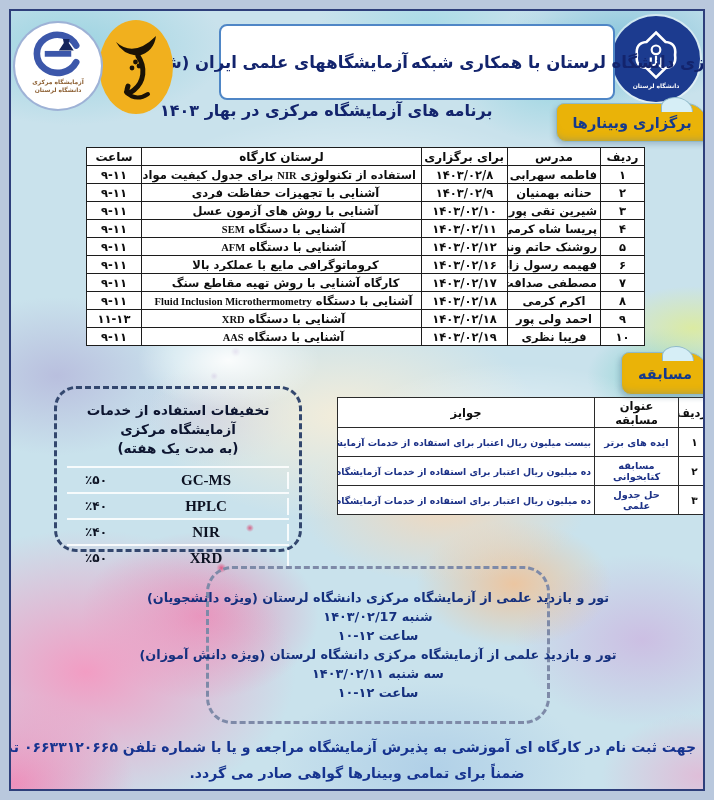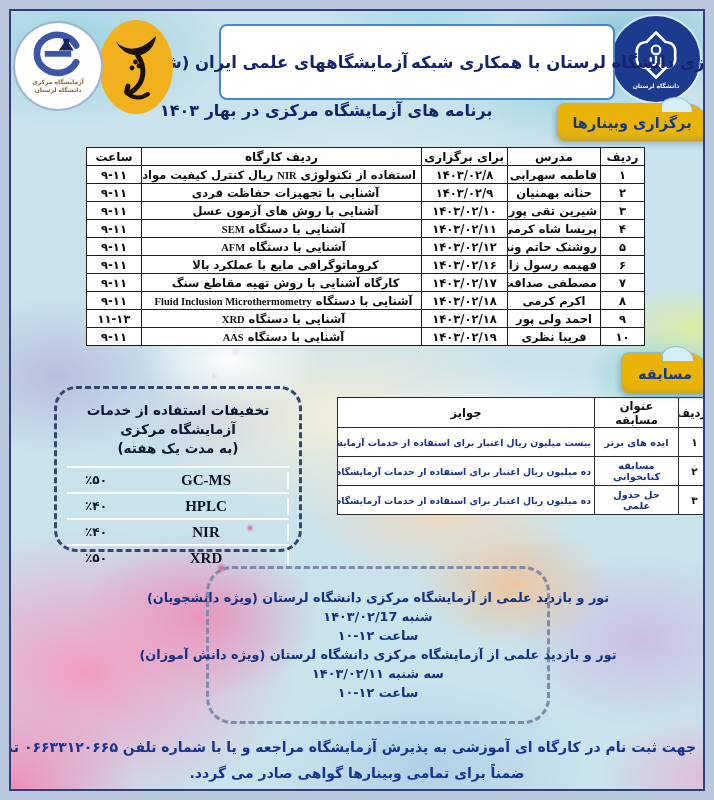--- a/index.html
+++ b/index.html
@@ -152,30 +152,30 @@
         <col style="width:93px">
         <col style="width:86px">
         <col style="width:280px">
         <col style="width:55px">
       </colgroup>
     <thead>
       <tr>
         <th>ردیف</th>
         <th>مدرس</th>
         <th>برای برگزاری</th>
-        <th>ردیف کارگاه</th>
+        <th>لرستان کارگاه</th>
         <th>ساعت</th>
       </tr>
     </thead>
     <tbody>
       <tr>
         <td>۱</td>
         <td>فاطمه سهرابی</td>
         <td><span dir="ltr">۱۴۰۳/۰۲/۸</span></td>
-        <td class="c-title"><span>استفاده از تکنولوژی</span><span class="latin">NIR</span><span>ریال کنترل کیفیت مواد</span></td>
+        <td class="c-title"><span>استفاده از تکنولوژی</span><span class="latin">NIR</span><span>برای جدول کیفیت مواد</span></td>
         <td><span dir="ltr">۹-۱۱</span></td>
       </tr>
       <tr>
         <td>۲</td>
         <td>حنانه بهمنیان</td>
         <td><span dir="ltr">۱۴۰۳/۰۲/۹</span></td>
         <td class="c-title"><span>آشنایی با تجهیزات حفاظت فردی</span><span class="latin"></span><span></span></td>
         <td><span dir="ltr">۹-۱۱</span></td>
       </tr>
       <tr>

